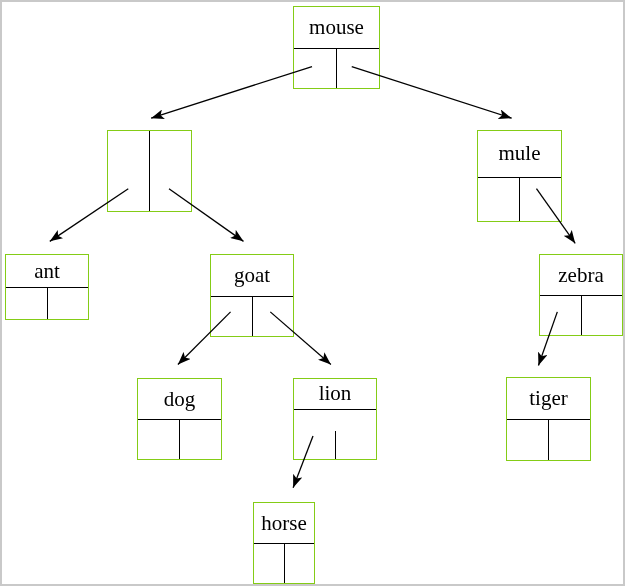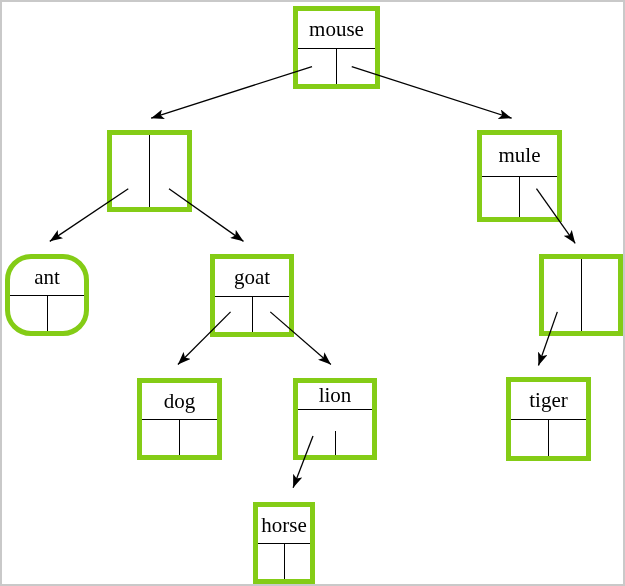--- a/index.html
+++ b/index.html
@@ -13,21 +13,21 @@
     height: 586px;
     box-sizing: border-box;
     background: #ffffff;
     border: 2px solid #c9c9c9;
     overflow: hidden;
     font-family: "Liberation Serif", serif;
   }
   .node {
     position: absolute;
     box-sizing: border-box;
-    border: 5px solid #84cc16;
+    border: 1px solid #84cc16;
     background: #ffffff;
     display: flex;
     flex-direction: column;
   }
   .node-label {
     flex: 1.05;
     display: flex;
     align-items: center;
     justify-content: center;
     font-size: 21px;
@@ -73,35 +73,36 @@
           <div class="cell right"></div>
         </div>
       </div>
       <div class="node" style="left: 475px; top: 128px; width: 85px; height: 92px;">
         <div class="node-label">mule</div>
         <div class="node-cells">
           <div class="cell left"></div>
           <div class="cell right"></div>
         </div>
       </div>
-      <div class="node" style="left: 3px; top: 252px; width: 84px; height: 82px; border-radius: 26px;">
+      <div class="node" style="left: 3px; top: 252px; width: 84px; height: 66px;">
         <div class="node-label">ant</div>
         <div class="node-cells">
           <div class="cell left"></div>
           <div class="cell right"></div>
         </div>
       </div>
       <div class="node" style="left: 208px; top: 252px; width: 84px; height: 83px; font-family: Liberation Serif, serif;">
         <div class="node-label">goat</div>
         <div class="node-cells">
           <div class="cell left"></div>
           <div class="cell right"></div>
         </div>
       </div>
       <div class="node" style="left: 537px; top: 252px; width: 84px; height: 82px;">
+        <div class="node-label">zebra</div>
         <div class="node-cells">
           <div class="cell left"></div>
           <div class="cell right"></div>
         </div>
       </div>
       <div class="node" style="left: 135px; top: 376px; width: 85px; height: 82px;">
         <div class="node-label">dog</div>
         <div class="node-cells">
           <div class="cell left"></div>
           <div class="cell right"></div>

